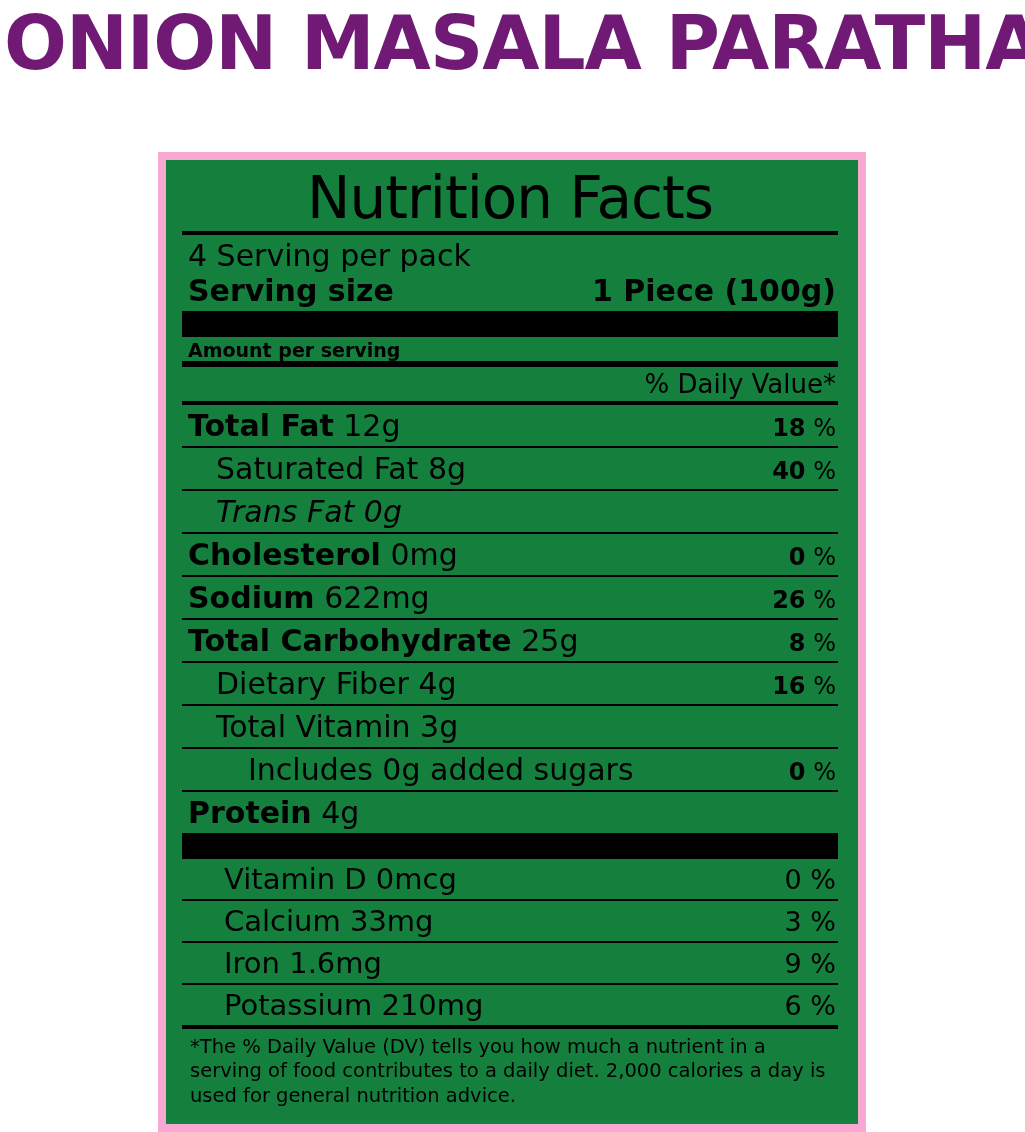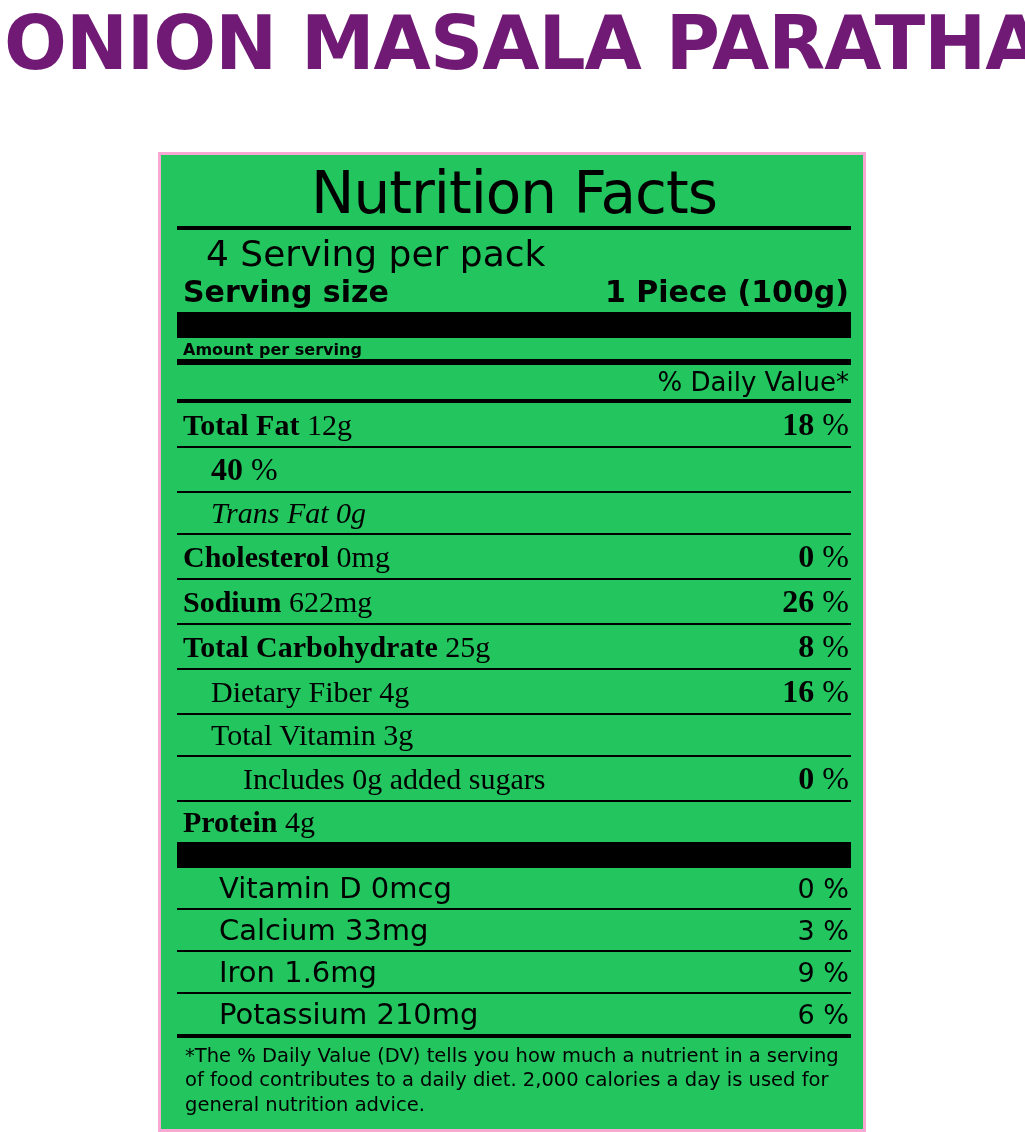--- a/index.html
+++ b/index.html
@@ -32,62 +32,61 @@
 
   
   .label-wrap {
     position: absolute;
     left: 158px;
     top: 152px;
     width: 708px;
     height: 980px;
   }
   .nf-panel {
-    border: 3px solid #f9a8d4;
-    background: #22c55e;
+    border: 8px solid #f9a8d4;
+    background: #15803d;
     width: 100%;
     height: 100%;
-    padding: 6px 12px 0 16px;
+    padding: 6px 20px 0 16px;
     font-family: "DejaVu Sans", sans-serif;
     color: #000;
   }
 
   .nf-title {
     text-align: center;
     font-size: 58px;
     line-height: 1.05;
     font-weight: 400;
     letter-spacing: -1px;
     margin: 2px 0 2px 0;
   }
 
   .rule-thin { border-bottom: 2px solid #000; }
   .rule-med  { border-bottom: 4px solid #000; }
   .rule-thick{ border-bottom: 26px solid #000; }
   .rule-thick2{ border-bottom: 24px solid #000; }
   .rule-sep  { border-bottom: 6px solid #000; }
 
   .servings {
-    font-size: 36px;
+    font-size: 30px;
     padding: 3px 0 0 6px;
-    margin-left: 23px;
   }
   .serving-size-row {
     display: flex;
     justify-content: space-between;
     align-items: baseline;
     font-size: 30px;
     font-weight: bold;
     padding: 0 2px 3px 6px;
     text-align: right;
   }
   .serving-size-row .value { font-weight: bold; font-size: 30px; }
 
   .amount-per {
-    font-size: 16px;
+    font-size: 19px;
     font-weight: bold;
     padding: 2px 0 0 6px;
   }
   .calories-row {
     display: flex;
     justify-content: space-between;
     align-items: flex-end;
     padding: 0 2px 0 6px;
   }
   .calories-label {
@@ -108,25 +107,24 @@
     font-size: 26px;
     padding: 2px 2px 2px 0;
   }
 
   .nut-row {
     display: flex;
     justify-content: space-between;
     align-items: baseline;
     font-size: 30px;
     padding: 3px 2px 3px 6px;
-    font-family: Liberation Serif, serif;
   }
   .nut-row .name { white-space: nowrap; }
   .nut-row .name b { font-weight: bold; }
-  .nut-row .pct { font-size: 32px; white-space: nowrap; }
+  .nut-row .pct { font-size: 24px; white-space: nowrap; }
   .nut-row .pct b { font-weight: bold; }
   .indent1 { padding-left: 34px; }
   .indent2 { padding-left: 66px; }
   .italic  { font-style: italic; }
 
   .vit-row {
     display: flex;
     justify-content: space-between;
     align-items: baseline;
     font-size: 29px;
@@ -170,20 +168,21 @@
     <div class="dv-header">% Daily Value*</div>
     <div class="rule-med"></div>
 
     <div id="nutrient-rows">
         <div class="nut-row">
           <span class="name"><b>Total Fat</b> 12g</span>
           <span class="pct"><b>18</b><span class="pct-sign"> %</span></span>
         </div>
         <div class="rule-thin"></div>
         <div class="nut-row indent1">
+          <span class="name">Saturated Fat 8g</span>
           <span class="pct"><b>40</b><span class="pct-sign"> %</span></span>
         </div>
         <div class="rule-thin"></div>
         <div class="nut-row indent1">
           <span class="name italic">Trans Fat 0g</span>
           <span class="pct"></span>
         </div>
         <div class="rule-thin"></div>
         <div class="nut-row">
           <span class="name"><b>Cholesterol</b> 0mg</span>

